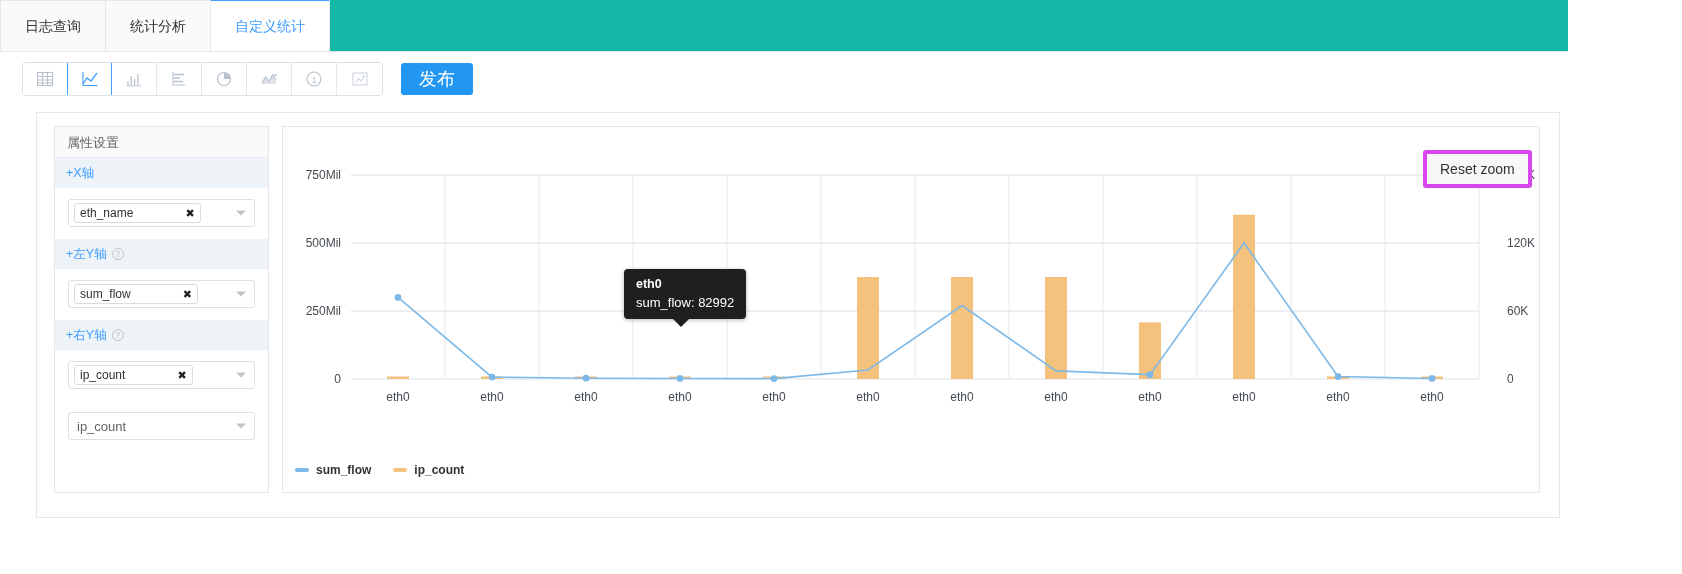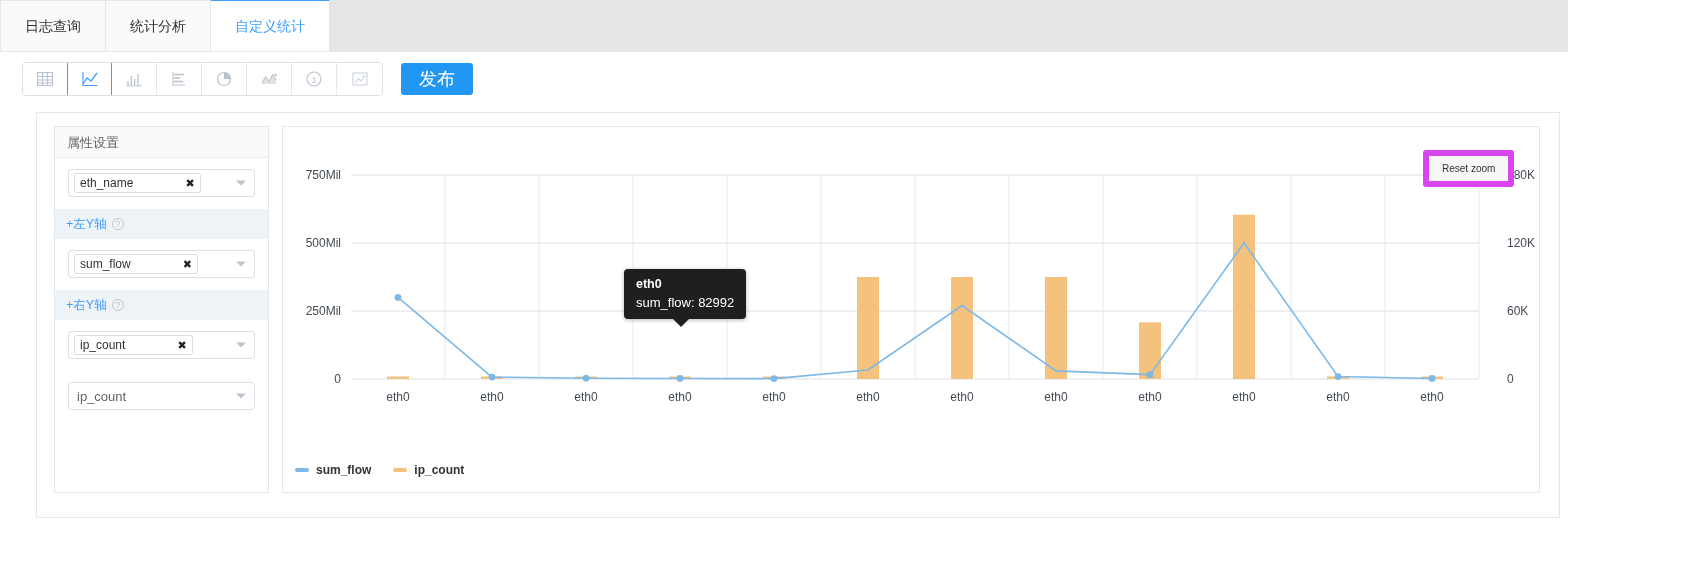--- a/index.html
+++ b/index.html
@@ -9,21 +9,21 @@
     background: #ffffff;
     font-family: "Liberation Sans", "DejaVu Sans", sans-serif;
     overflow: hidden;
   }
 
   
   #tabbar {
     position: absolute; left: 0; top: 0;
     width: 1568px; height: 52px;
     border-bottom: 1px solid #e4e7ed;
-    background: #e5e5e5;
+    background: #14b8a6;
     display: flex; align-items: flex-end;
   }
   .tab {
     height: 51px; line-height: 51px;
     padding: 0 24px;
     font-size: 14px; color: #303133;
     background: #fafafa;
     border: 1px solid #e4e7ed;
     border-bottom: none;
     margin-right: -1px;
@@ -162,23 +162,23 @@
   }
   .leg-item { display: flex; align-items: center; gap: 7px; }
   .leg-swatch { width: 14px; height: 4px; border-radius: 2px; }
   .leg-text { font-size: 12px; font-weight: bold; color: #333; }
 
   #reset-zoom {
     position: absolute;
     left: 1140px; top: 23px;
     padding: 7px 13px;
     background: #f7f7f7;
-    border: 6px solid #d946ef;
+    border: 4px solid #d946ef;
     border-radius: 3px;
-    font-size: 10px; color: #333;
+    font-size: 14px; color: #333;
     cursor: pointer;
     z-index: 20;
   }
 
   
   #tooltip {
     position: absolute; left: 341px; top: 142px;
     background: #1f1f1f;
     border-radius: 4px;
     padding: 8px 12px 9px 12px;
@@ -267,20 +267,23 @@
     </div>
   </div>
   <button id="publish-btn">发布</button>
 </div>
 
 <div id="panel">
 
   <div id="sidebar">
     <div class="side-head">属性设置</div>
 
+    <div class="side-section">
+      <span>+X轴</span>
+    </div>
     <div class="side-field">
       <div class="sel-box">
         <span class="tag">
           <span>eth_name</span>
           <span class="x">✖</span>
         </span>
         <span class="caret"></span>
       </div>
     </div>
 

